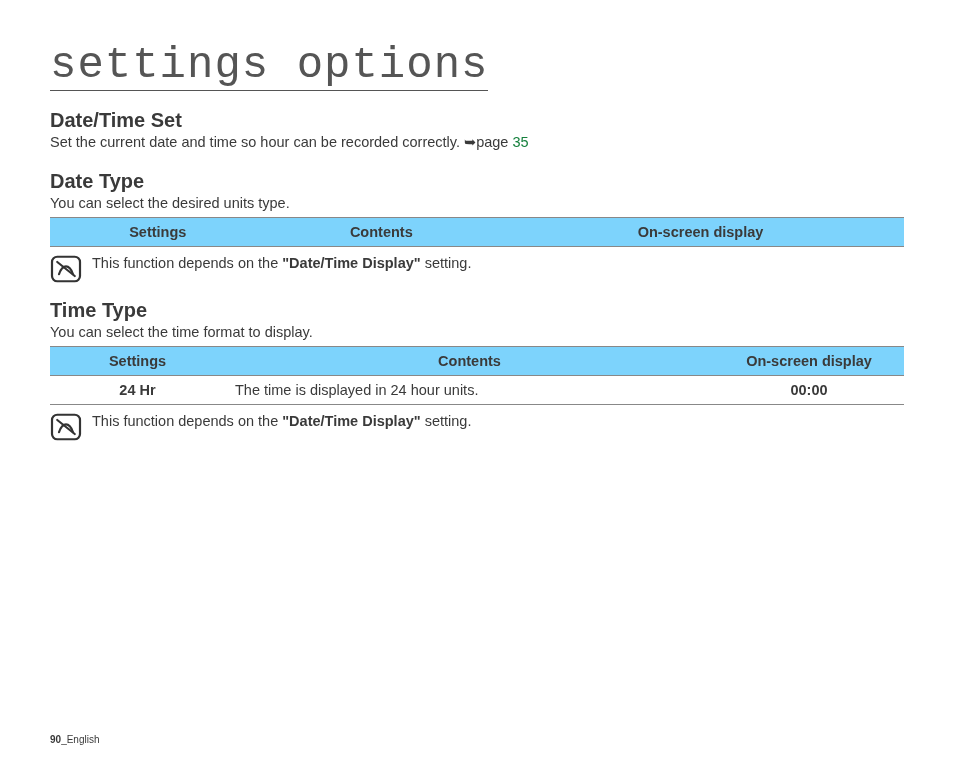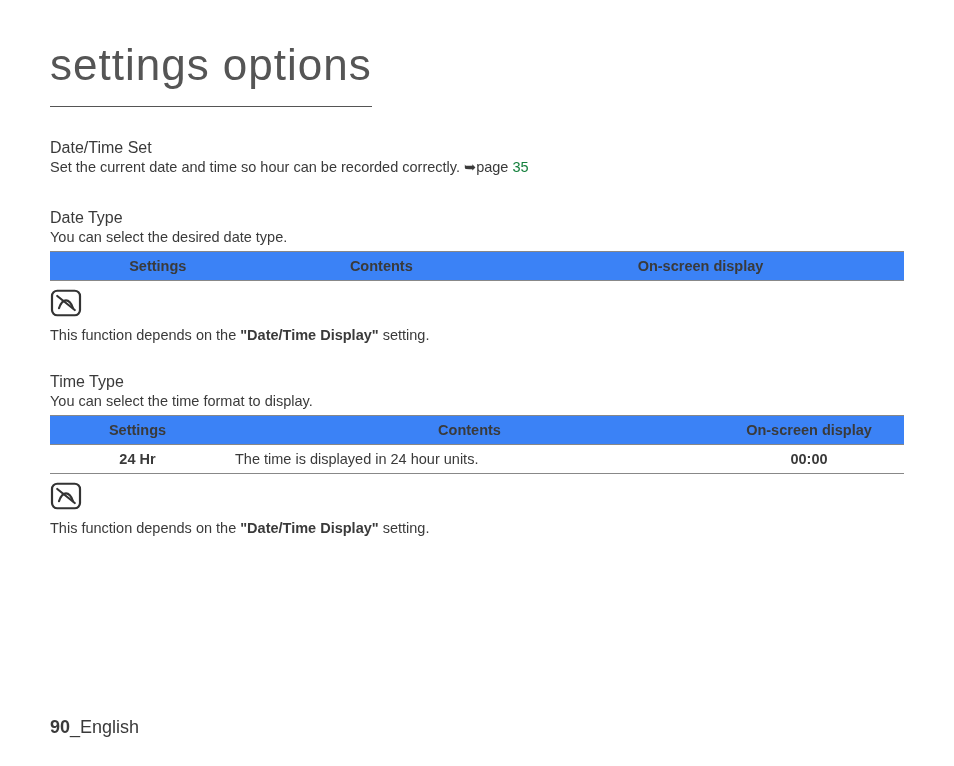--- a/index.html
+++ b/index.html
@@ -11,29 +11,28 @@
     height: 766px;
     box-sizing: border-box;
     background: #fff;
   }
   .page-title {
     font-size: 44px;
     font-weight: 300;
     letter-spacing: 1px;
     border-bottom: 1px solid #555;
     display: inline-block;
-    padding-bottom: 16px;
+    padding-bottom: 0;
     margin-bottom: 18px;
     color: #555;
-    font-family: Liberation Sans, sans-serif;
+    font-family: Liberation Mono, monospace;
   }
   .section-heading {
-    font-weight: normal;
-    font-size: 16px;
-    margin-top: 14px;
+    font-weight: bold;
+    font-size: 20px;
     margin-bottom: 2px;
   }
   .section-desc {
     font-size: 14.5px;
     margin-bottom: 4px;
   }
   .section-desc .arrow {
     display:inline-block;
   }
   .section-desc .pgnum {
@@ -44,21 +43,21 @@
     border-collapse: collapse;
     width: 100%;
     margin-top: 6px;
     font-size: 14.5px;
   }
   th, td {
     border-bottom: 1px solid #888;
     padding: 6px 10px;
   }
   th {
-    background: #3b82f6;
+    background: #7dd3fc;
     font-weight: bold;
     text-align: center;
     border-top: 1px solid #888;
   }
   td.col-settings {
     text-align: center;
     font-weight: bold;
     width: 155px;
   }
   td.col-display {
@@ -68,51 +67,50 @@
   }
   td.col-contents {
     text-align: left;
   }
   .note-row {
     display: flex;
     align-items: flex-start;
     gap: 10px;
     margin-top: 8px;
     font-size: 14.5px;
-    flex-direction: column;
   }
   .note-icon {
     width: 32px;
     height: 28px;
     flex-shrink: 0;
   }
   .footer {
     position: absolute;
-    bottom: 28px;
+    bottom: 21px;
     left: 50px;
-    font-size: 18px;
+    font-size: 10px;
   }
   .footer .pg { font-weight: bold; }
 </style>
 </head>
 <body>
 
 
 
 <div class="page-title">settings options</div>
 
 <div class="section-heading">Date/Time Set</div>
 <div class="section-desc">
   <span>Set the current date and time so hour can be recorded correctly. </span><span class="arrow">➥</span><span>page </span><span class="pgnum">35</span>
 </div>
 
 <div class="gap"></div>
 
 <div class="section-heading">Date Type</div>
-<div class="section-desc">You can select the desired date type.</div>
+<div class="section-desc">You can select the desired units type.</div>
 
 <table>
   <thead>
     <tr>
       <th>Settings</th>
       <th>Contents</th>
       <th>On-screen display</th>
     </tr>
   </thead>
   <tbody>

